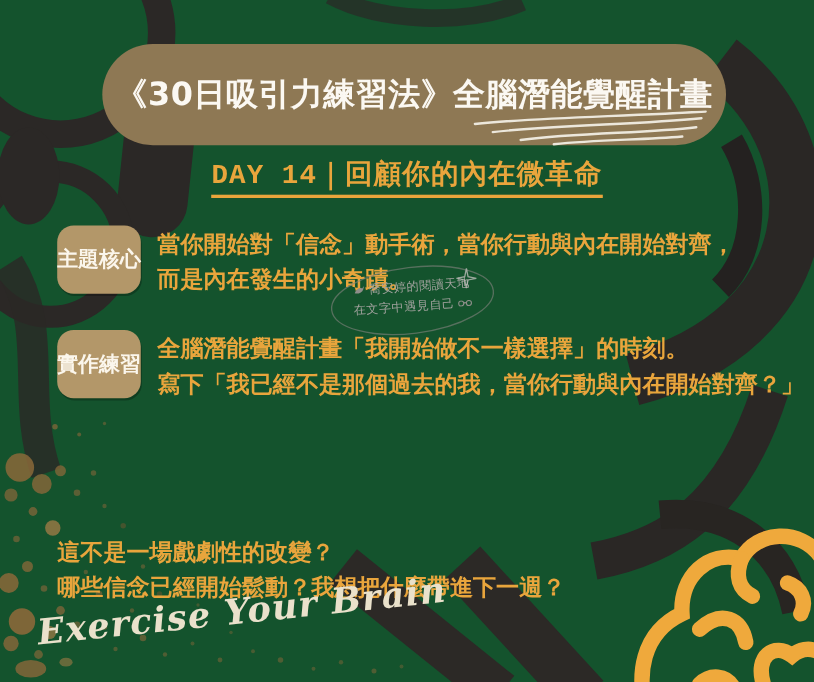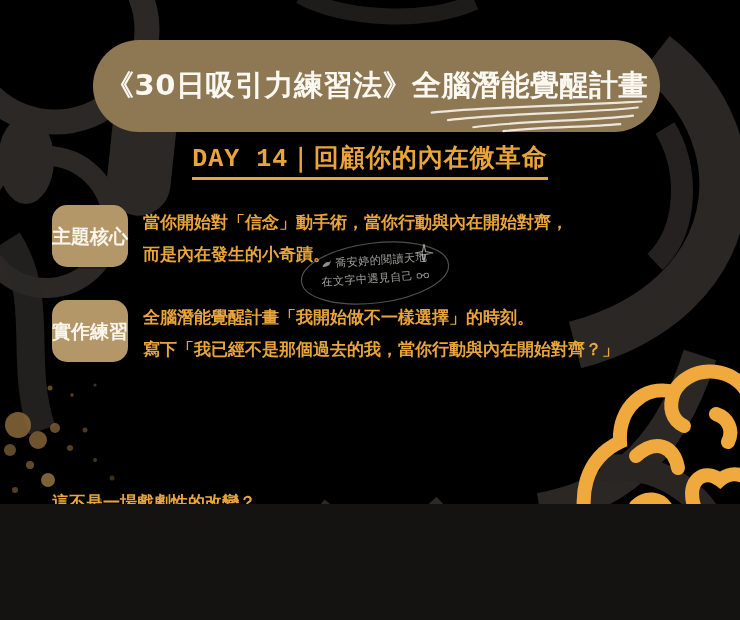--- a/index.html
+++ b/index.html
@@ -1,18 +1,18 @@
 <!DOCTYPE html>
 <html><head>
 <meta charset="utf-8">
 <style>
   html,body{margin:0;padding:0;background:#141312;}
   .canvas{
-    position:relative;width:740px;height:504px;overflow:hidden;
-    background:#000000;
+    position:relative;width:740px;height:620px;overflow:hidden;
+    background:#14532d;
     font-family:"DejaVu Sans","Liberation Sans",sans-serif;
   }
   svg{display:block;}
   .bg-art{position:absolute;left:0;top:0;}
   
   .title-pill{
     position:absolute;left:93px;top:40px;width:567px;height:92px;
     background:#8E7854;border-radius:48px;
     display:flex;align-items:center;justify-content:center;
   }
@@ -29,21 +29,21 @@
   }
   
   .section{position:absolute;left:52px;display:flex;gap:15px;align-items:flex-start;}
   .s1{top:205px}.s2{top:300px}.s3{top:390px}.s4{top:485px}
   .label-box{
     flex:none;width:76px;height:62px;background:#B39769;border-radius:15px;
     display:flex;flex-direction:row;align-items:center;justify-content:center;
     color:#FBF6EC;font-weight:bold;font-size:19px;line-height:27px;
     box-shadow:1px 2px 0 rgba(0,0,0,.25);
   }
-  .content{padding-top:1px;color:#E9A53C;font-weight:bold;font-size:17px;line-height:32px;}
+  .content{padding-top:1px;color:#E9A53C;font-weight:bold;font-size:21px;line-height:32px;}
   .content p{margin:0;white-space:nowrap;}
   
   .watermark{
     position:absolute;left:298px;top:240px;width:154px;height:66px;
     color:#A3A39F;font-size:11px;text-align:center;transform:rotate(-4deg);
     letter-spacing:.5px;
   }
   .watermark .oval{position:absolute;left:0;top:0;}
   .wm-line{position:relative;display:flex;align-items:center;justify-content:center;gap:3px;}
   .wm-line.l1{margin-top:13px;}

